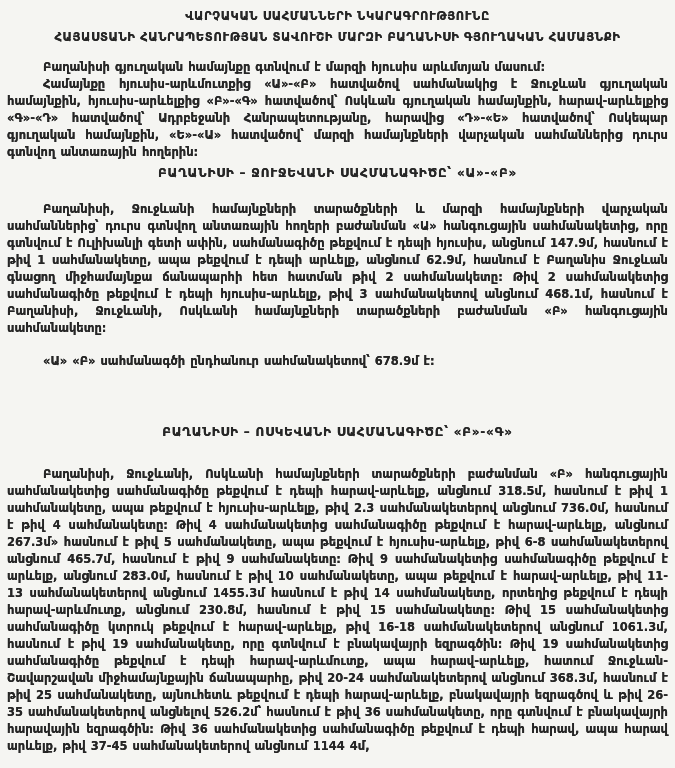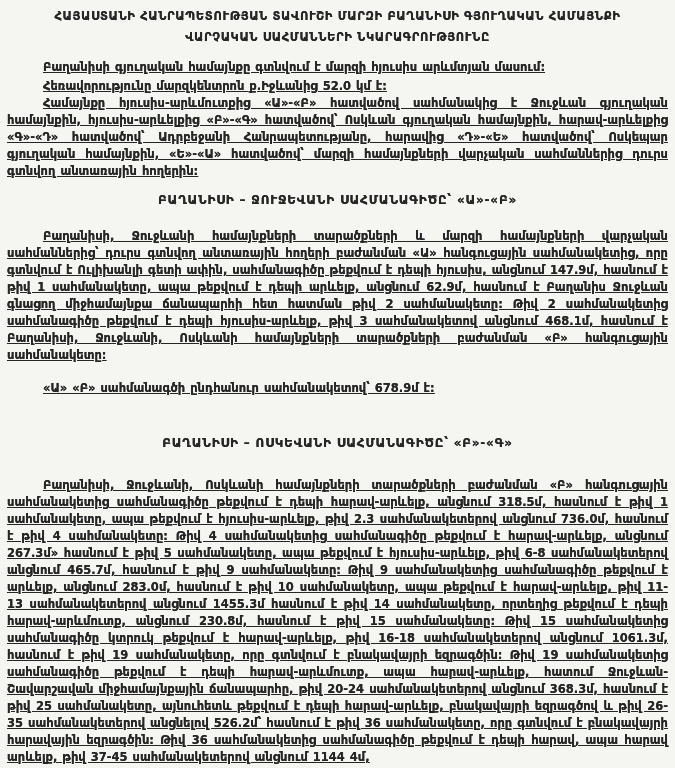--- a/index.html
+++ b/index.html
@@ -29,49 +29,48 @@
     line-height: 21px;
     letter-spacing: 0.6px;
   }
   .para {
     margin: 0;
     font-size: 11.5px;
     line-height: 17px;
     text-align: justify;
     word-spacing: 1px;
   }
-  .indent { text-indent: 36px; text-decoration: underline; }
+  .indent { text-indent: 36px; }
   .single { text-align: left; }
   .p-location { margin-top: 11px; }
   .p-distance { margin-top: 2px; }
   .p-borders  { }
   .section-heading {
     text-align: center;
     font-size: 12px;
     letter-spacing: 0.8px;
     line-height: 16px;
   }
-  .h-sec1 { margin-top: 12px; text-align: center; }
+  .h-sec1 { margin-top: 4px; text-align: center; }
   .p-sec1 { margin-top: 20px; }
   .p-total { margin-top: 16px; }
-  .h-sec2 { margin-top: 38px; text-align: center; }
+  .h-sec2 { margin-top: 54px; text-align: center; }
   .p-sec2 { margin-top: 26px; }
 </style>
 </head>
 <body>
 
 <div class="doc">
 
+  <div class="title-line">ՎԱՐՉԱԿԱՆ ՍԱՀՄԱՆՆԵՐԻ ՆԿԱՐԱԳՐՈՒԹՅՈՒՆԸ</div>
+
   <div class="title-line">ՀԱՅԱՍՏԱՆԻ ՀԱՆՐԱՊԵՏՈՒԹՅԱՆ ՏԱՎՈՒՇԻ ՄԱՐԶԻ ԲԱՂԱՆԻՍԻ ԳՅՈՒՂԱԿԱՆ ՀԱՄԱՅՆՔԻ</div>
-
-  <div class="title-line">ՎԱՐՉԱԿԱՆ ՍԱՀՄԱՆՆԵՐԻ ՆԿԱՐԱԳՐՈՒԹՅՈՒՆԸ</div>
 
   <p class="para single indent p-location">Բաղանիսի գյուղական  համայնքը գտնվում է մարզի հյուսիս արևմտյան մասում:</p>
 
-  <p class="para single indent p-distance">Հեռավորությունը մարզկենտրոն ք.Իջևանից  52.0 կմ է:</p>
 
   <p class="para indent p-borders">Համայնքը հյուսիս-արևմուտքից «Ա»-«Բ» հատվածով սահմանակից է Ջուջևան գյուղական համայնքին, հյուսիս-արևելքից «Բ»-«Գ» հատվածով՝ Ոսկևան գյուղական համայնքին, հարավ-արևելքից «Գ»-«Դ» հատվածով՝ Ադրբեջանի Հանրապետությանը, հարավից «Դ»-«Ե» հատվածով՝ Ոսկեպար գյուղական համայնքին, «Ե»-«Ա» հատվածով՝ մարզի համայնքների վարչական սահմաններից դուրս գտնվող անտառային հողերին:</p>
 
   <div class="section-heading h-sec1">ԲԱՂԱՆԻՍԻ – ՋՈՒՋԵՎԱՆԻ ՍԱՀՄԱՆԱԳԻԾԸ՝  «Ա»-«Բ»</div>
 
   <p class="para indent p-sec1">Բաղանիսի, Ջուջևանի համայնքների տարածքների և մարզի համայնքների վարչական սահմաններից՝ դուրս գտնվող անտառային հողերի բաժանման «Ա» հանգուցային սահմանակետից, որը գտնվում է Ուլիխանլի գետի ափին, սահմանագիծը թեքվում է դեպի հյուսիս, անցնում 147.9մ, հասնում է թիվ 1 սահմանակետը, ապա թեքվում է դեպի արևելք, անցնում 62.9մ, հասնում է Բաղանիս Ջուջևան գնացող միջհամայնքա ճանապարհի հետ հատման թիվ 2 սահմանակետը: Թիվ 2 սահմանակետից սահմանագիծը թեքվում է դեպի հյուսիս-արևելք, թիվ 3 սահմանակետով անցնում 468.1մ, հասնում է Բաղանիսի, Ջուջևանի, Ոսկևանի համայնքների տարածքների բաժանման «Բ» հանգուցային սահմանակետը:</p>
 
   <p class="para single indent p-total">«Ա» «Բ» սահմանագծի ընդհանուր սահմանակետով՝  678.9մ է:</p>
 
   <div class="section-heading h-sec2">ԲԱՂԱՆԻՍԻ – ՈՍԿԵՎԱՆԻ ՍԱՀՄԱՆԱԳԻԾԸ՝  «Բ»-«Գ»</div>

